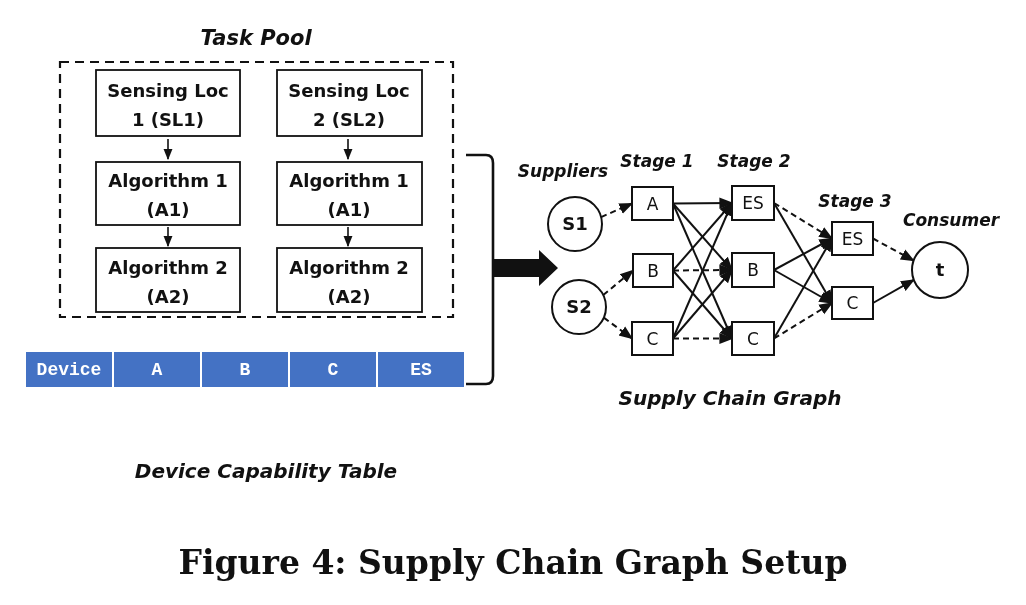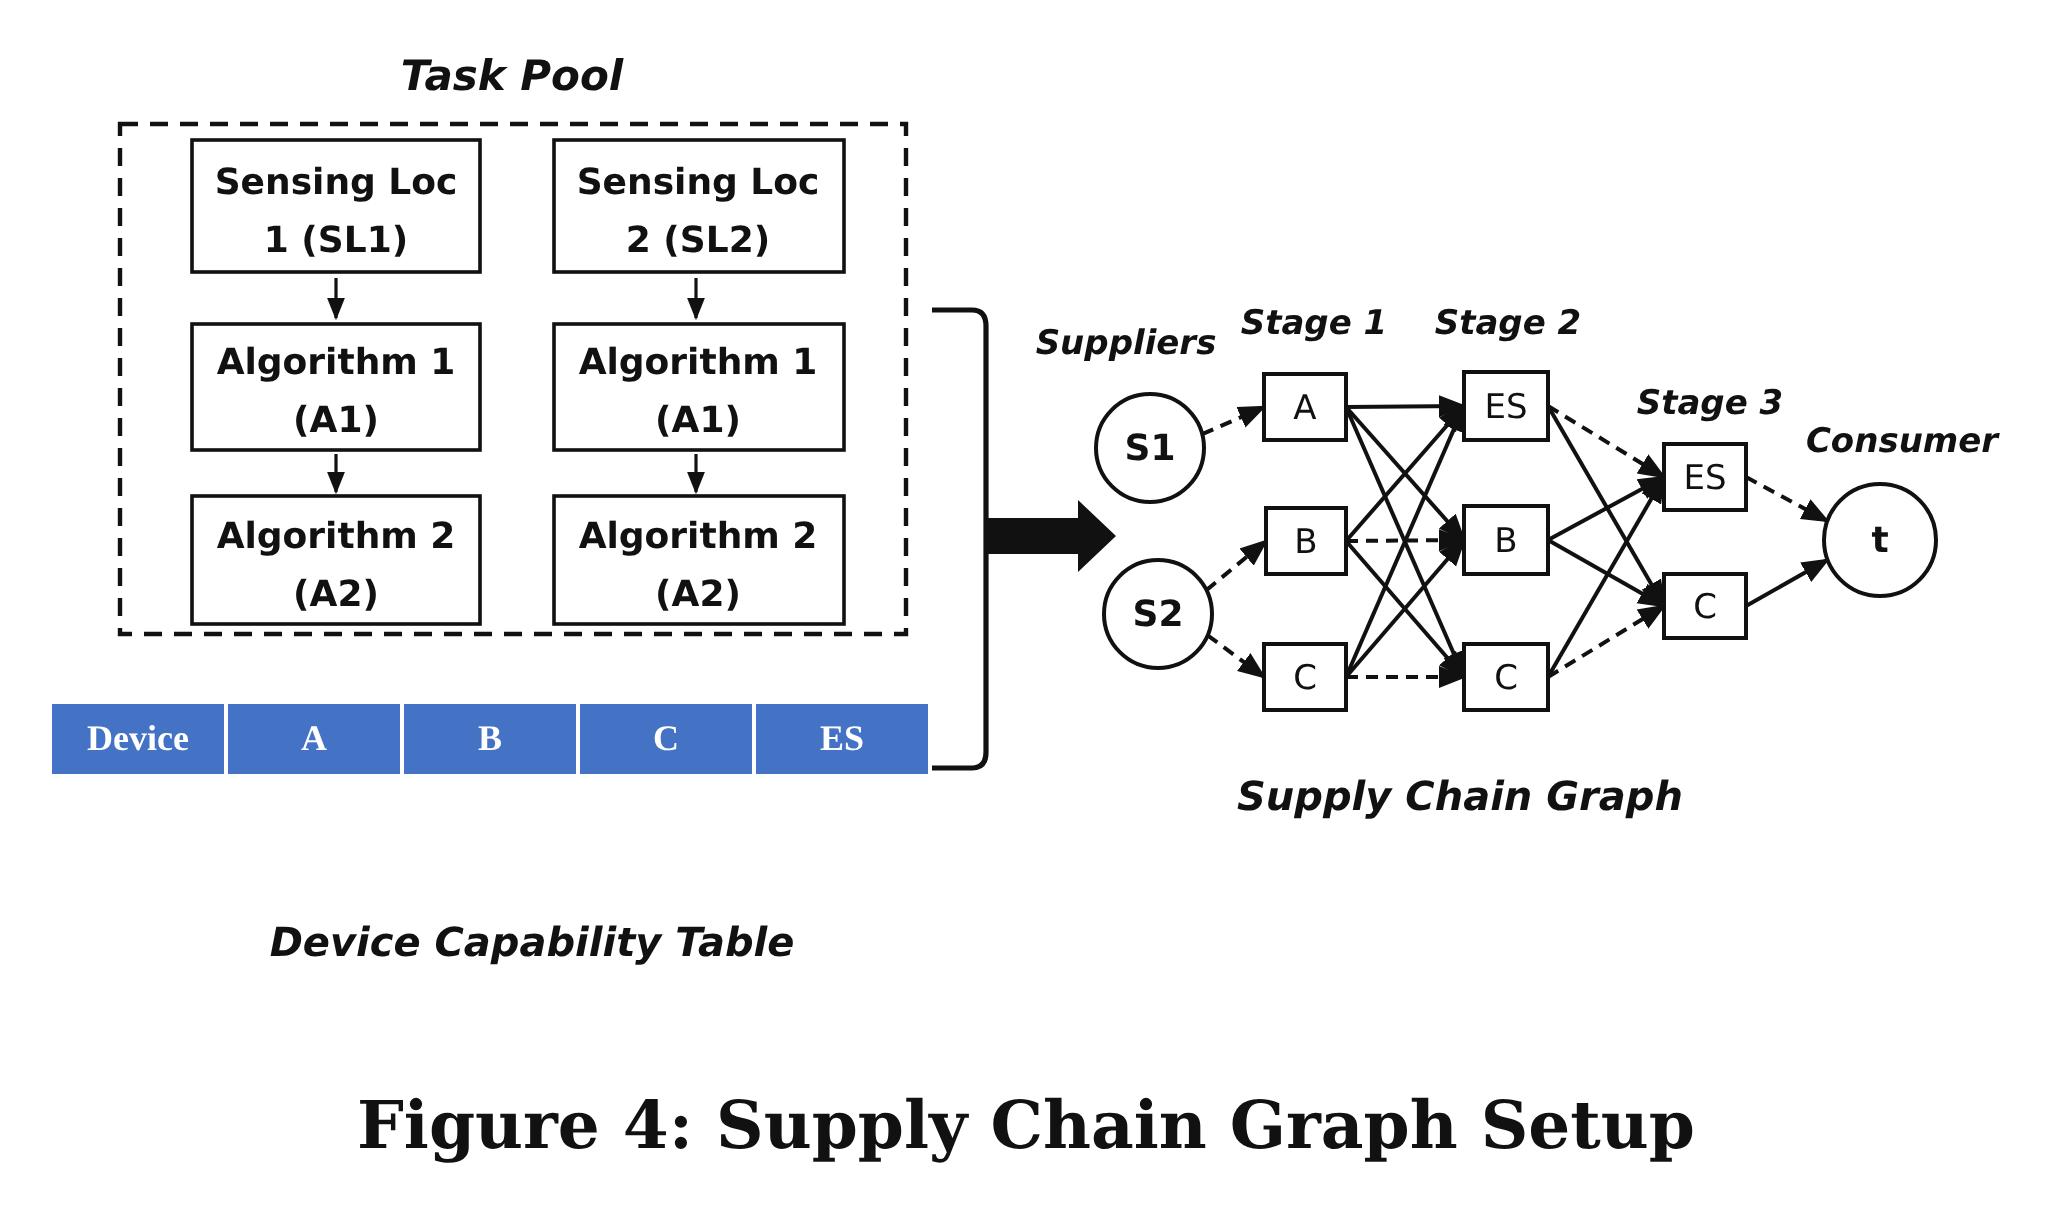--- a/index.html
+++ b/index.html
@@ -2,21 +2,21 @@
 <html><head>
 <meta charset="utf-8">
 <style>
   html, body { margin: 0; padding: 0; background: #ffffff; }
   body { width: 1026px; height: 605px; position: relative; overflow: hidden; font-family: "DejaVu Sans", sans-serif; }
   #canvas { position: absolute; left: 0; top: 0; }
   .lbl-italic { font-family: "DejaVu Sans", sans-serif; font-style: italic; font-weight: bold; fill: #111; }
   .node-text { font-family: "DejaVu Sans", sans-serif; fill: #111; }
   .task-text { font-family: "DejaVu Sans", sans-serif; font-weight: bold; fill: #111; font-size: 18px; }
   .table { position: absolute; left: 26px; top: 352px; border-collapse: collapse; }
-  .table td, .table th { width: 86px; text-align: center; font-family: Liberation Serif, serif; border-right: 2px solid #ffffff; padding: 0; }
+  .table td, .table th { width: 86px; text-align: center; font-family: Liberation Mono, monospace; border-right: 2px solid #ffffff; padding: 0; }
   .table th:last-child, .table td:last-child { border-right: none; }
   .table th { background: #4472C4; color: #ffffff; font-size: 18px; font-weight: bold; height: 35px; border-bottom: 2px solid #ffffff; }
   .table td { background: #CFD5EA; color: #111; font-size: 17px; height: 64px; vertical-align: top; padding-top: 7px; line-height: 26px; }
   .caption { position: absolute; left: 0; width: 1026px; top: 543px; text-align: center; font-family: "DejaVu Serif", serif; font-weight: bold; font-size: 33px; color: #111; }
 </style>
 </head>
 <body>
 
 <svg id="canvas" width="1026" height="605" xmlns="http://www.w3.org/2000/svg">
   <defs>

